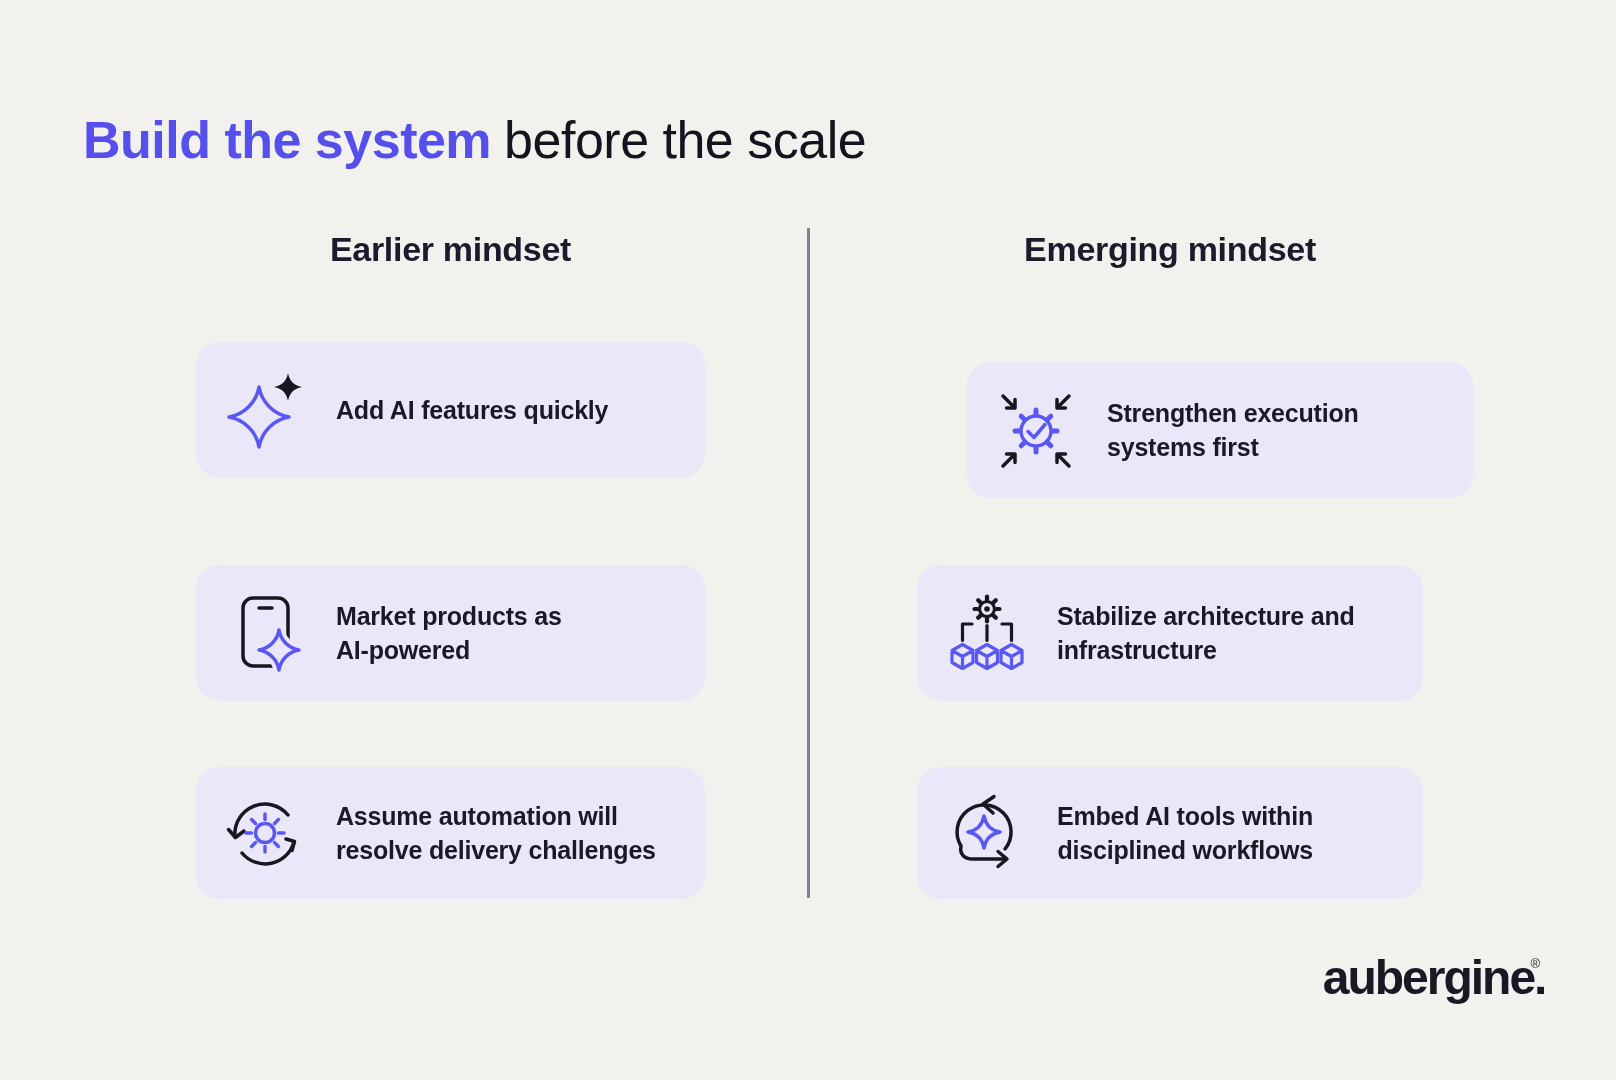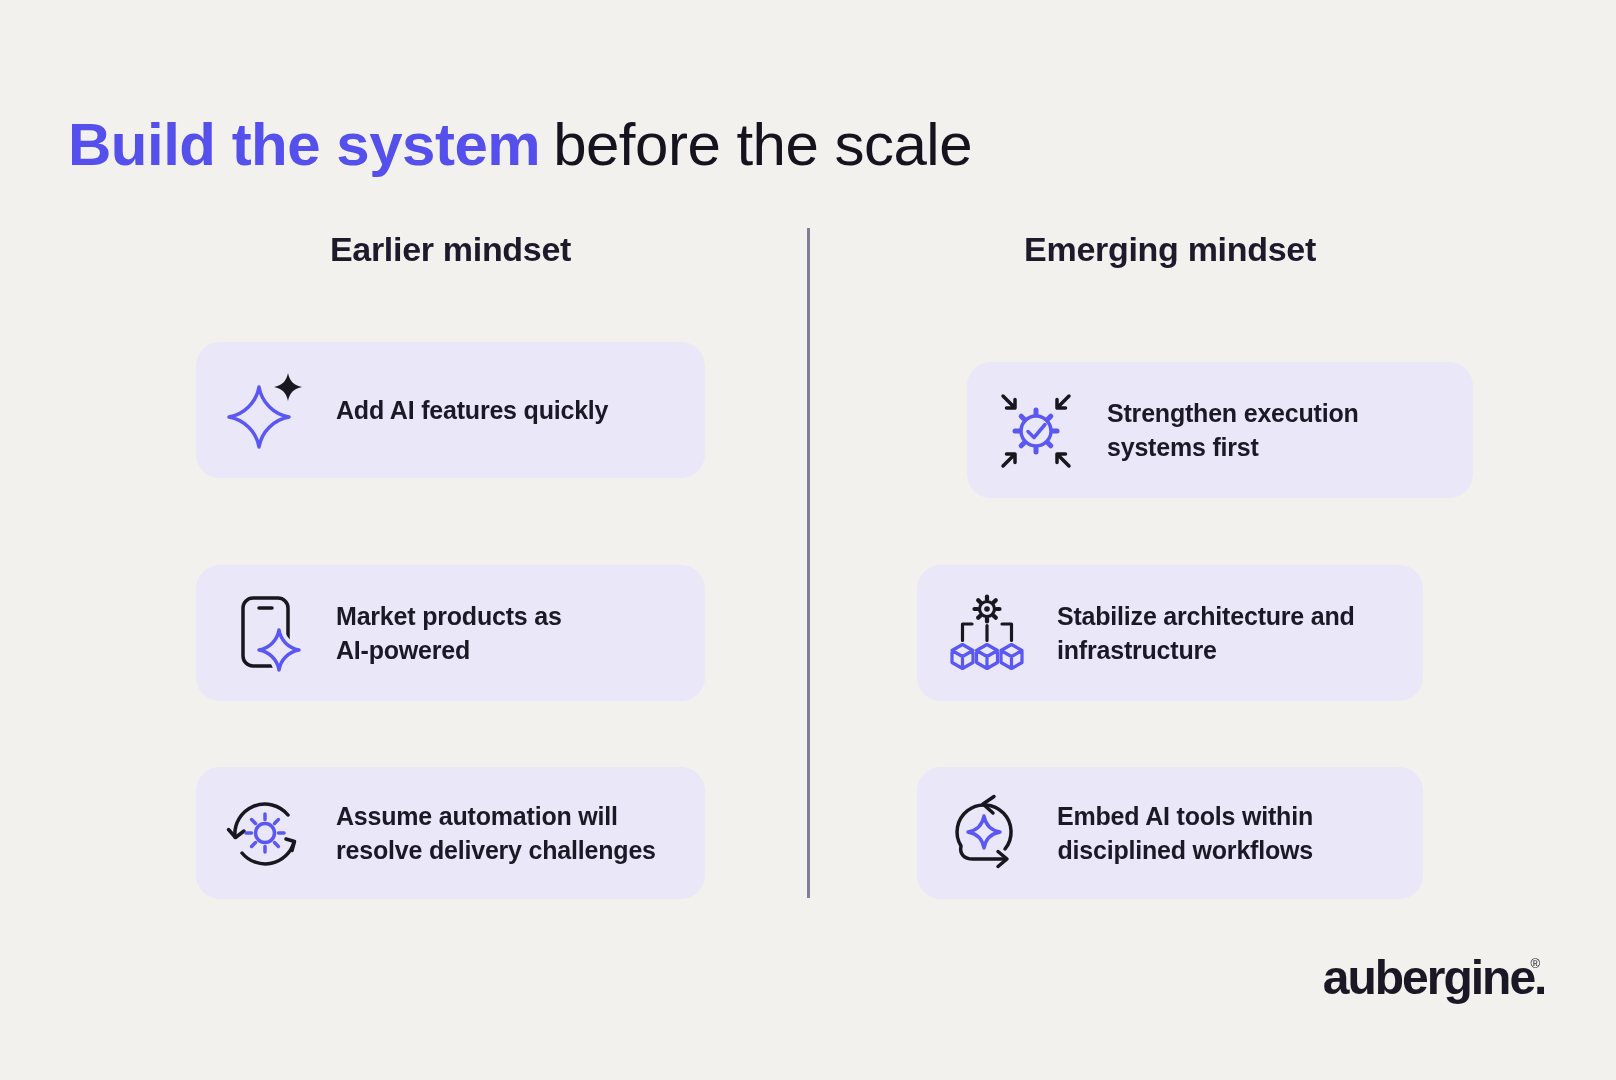--- a/index.html
+++ b/index.html
@@ -3,22 +3,22 @@
 <meta charset="utf-8">
 <style>
   html,body { margin:0; padding:0; background:#F2F1EE; }
   .canvas {
     position:relative; width:1616px; height:1080px;
     background:#F2F1EE; overflow:hidden;
     font-family:"Liberation Sans", sans-serif;
     color:#1B1926;
   }
   .title {
-    position:absolute; left:68px; top:74px;
-    font-size:60px; line-height:62px; letter-spacing:-0.5px;
+    position:absolute; left:83px; top:74px;
+    font-size:52px; line-height:62px; letter-spacing:-0.5px;
     white-space:nowrap;
   }
   .title .hl { color:#5550EC; font-weight:700; }
   .title .rest { color:#15131D; font-weight:400; margin-left:13px; }
 
   .col-header {
     position:absolute; top:230px; font-size:34px; font-weight:700;
     color:#1D1B2B; text-align:center; letter-spacing:-0.3px;
   }
   .col-header.left  { left:196px; width:509px; }

